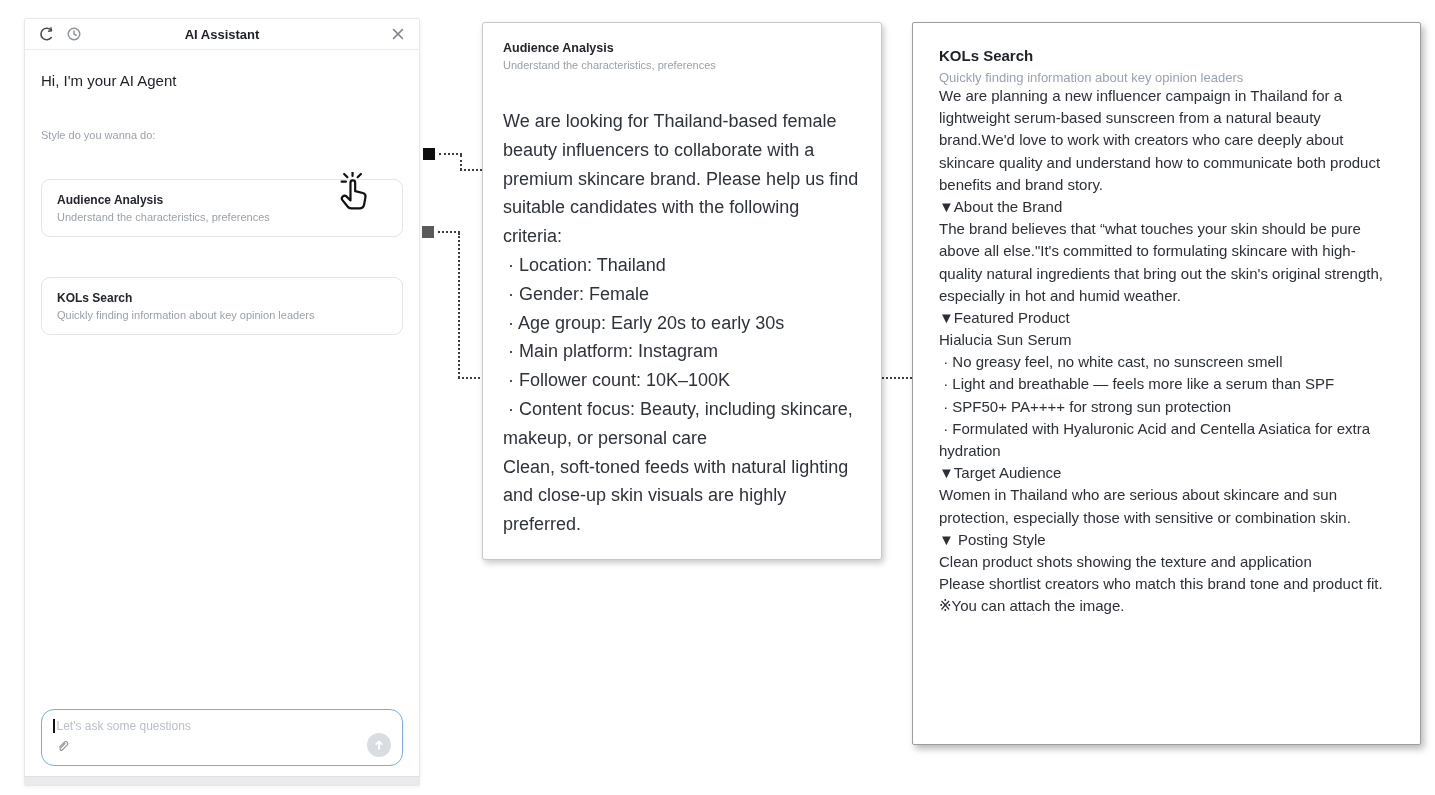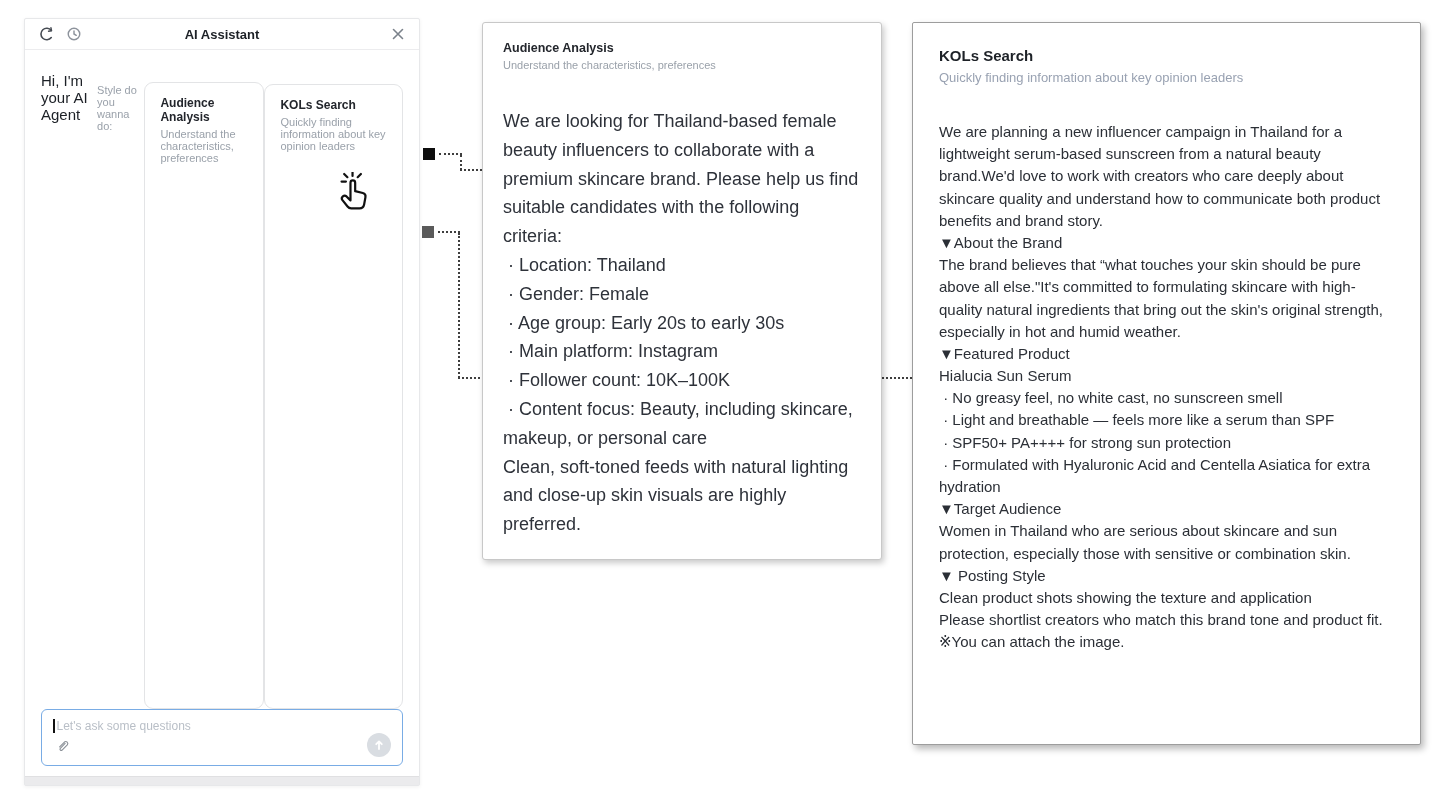--- a/index.html
+++ b/index.html
@@ -13,33 +13,33 @@
     box-shadow:0 1px 4px rgba(0,0,0,0.06); display:flex; flex-direction:column; }
   .panel-header { height:31px; flex:0 0 31px; display:flex; align-items:center;
     padding:0 12px; border-bottom:1px solid #ececee; position:relative;justify-content:flex-end; }
   .header-icons { display:flex; align-items:center; gap:10px; }
   .icon-btn { width:18px; height:18px; display:flex; align-items:center; justify-content:center; cursor:pointer; }
   .panel-title { position:absolute; left:0; right:0; text-align:center;
     font-size:13px; font-weight:bold; color:#1c2026; pointer-events:none; }
   .close-btn { margin-left:auto; width:18px; height:18px; display:flex; align-items:center;
     justify-content:center; cursor:pointer; z-index:2; }
 
-  .panel-body { flex:1 1 auto; padding:14px 16px 0 16px; display:flex; overflow:hidden; }
+  .panel-body { flex:1 1 auto; padding:14px 16px 0 16px; display:flex; flex-direction:column; overflow:hidden;gap:20px; }
   .greeting { font-size:15px; font-weight:500; color:#1c2026; margin:8px 0 0 0; }
   .prompt-label { font-size:11px; color:#9aa1aa; margin-top:20px; }
   .action-card { margin-top:18px; border:1px solid #e3e4e6; border-radius:9px;
     background:#fff; padding:13px 15px; cursor:pointer; }
   .action-card + .action-card { margin-top:20px; }
   .action-title { font-size:12px; font-weight:bold; color:#23262c; }
   .action-desc { font-size:11px; color:#9aa1aa; margin-top:4px; }
 
   .panel-spacer { flex:1 1 auto; }
 
   .chat-input { flex:0 0 auto; margin:0 16px 7px 16px; height:57px;
-    border:1.5px solid #79ace5; border-radius:6px; padding:9px 11px;
+    border:1.5px solid #79ace5; border-radius:13px; padding:9px 11px;
     display:flex; flex-direction:column; background:#fff; cursor:text;text-align:right; }
   .placeholder-row { display:flex; align-items:center; }
   .caret { width:1.5px; height:14px; background:#111; margin-right:2px; }
   .placeholder-text { font-size:12px; color:#b9bfc7; }
   .input-bottom { margin-top:auto; display:flex; align-items:center; }
   .send-btn { margin-left:auto; width:24px; height:24px; border-radius:50%;
     background:#d9dde2; display:flex; align-items:center; justify-content:center; cursor:pointer; }
   .panel-bottom-bar { flex:0 0 9px; margin-top:3px; background:#ebebed;
     border-top:1px solid #e0e0e2; }
 
@@ -67,21 +67,21 @@
   .popup-1 .popup-title { font-size:12.5px; font-weight:bold; color:#23262c; }
   .popup-1 .popup-subtitle { font-size:11px; color:#9aa1aa; margin-top:4px; }
   .popup-1 .popup-body { margin-top:36px; font-size:18px; line-height:1.6;
     color:#2e323a; white-space:pre-line; }
 
   .popup-2 { left:912px; top:22px; width:509px; height:723px;
     border:1px solid #9d9d9d; border-radius:2px;
     box-shadow:3px 4px 7px rgba(0,0,0,0.28); padding:24px 26px; }
   .popup-2 .popup-title { font-size:15px; font-weight:bold; color:#1d2127; }
   .popup-2 .popup-subtitle { font-size:13px; color:#99a2b2; margin-top:6px; }
-  .popup-2 .popup-body { margin-top:36px; font-size:15px; line-height:1.48;
+  .popup-2 .popup-body { font-size:15px; line-height:1.48;
     color:#2b2f36; white-space:pre-line; }
 </style>
 </head>
 <body>
 
 <div class="page">
 
   <aside class="panel">
     <div class="panel-header">
       <div class="header-icons">

